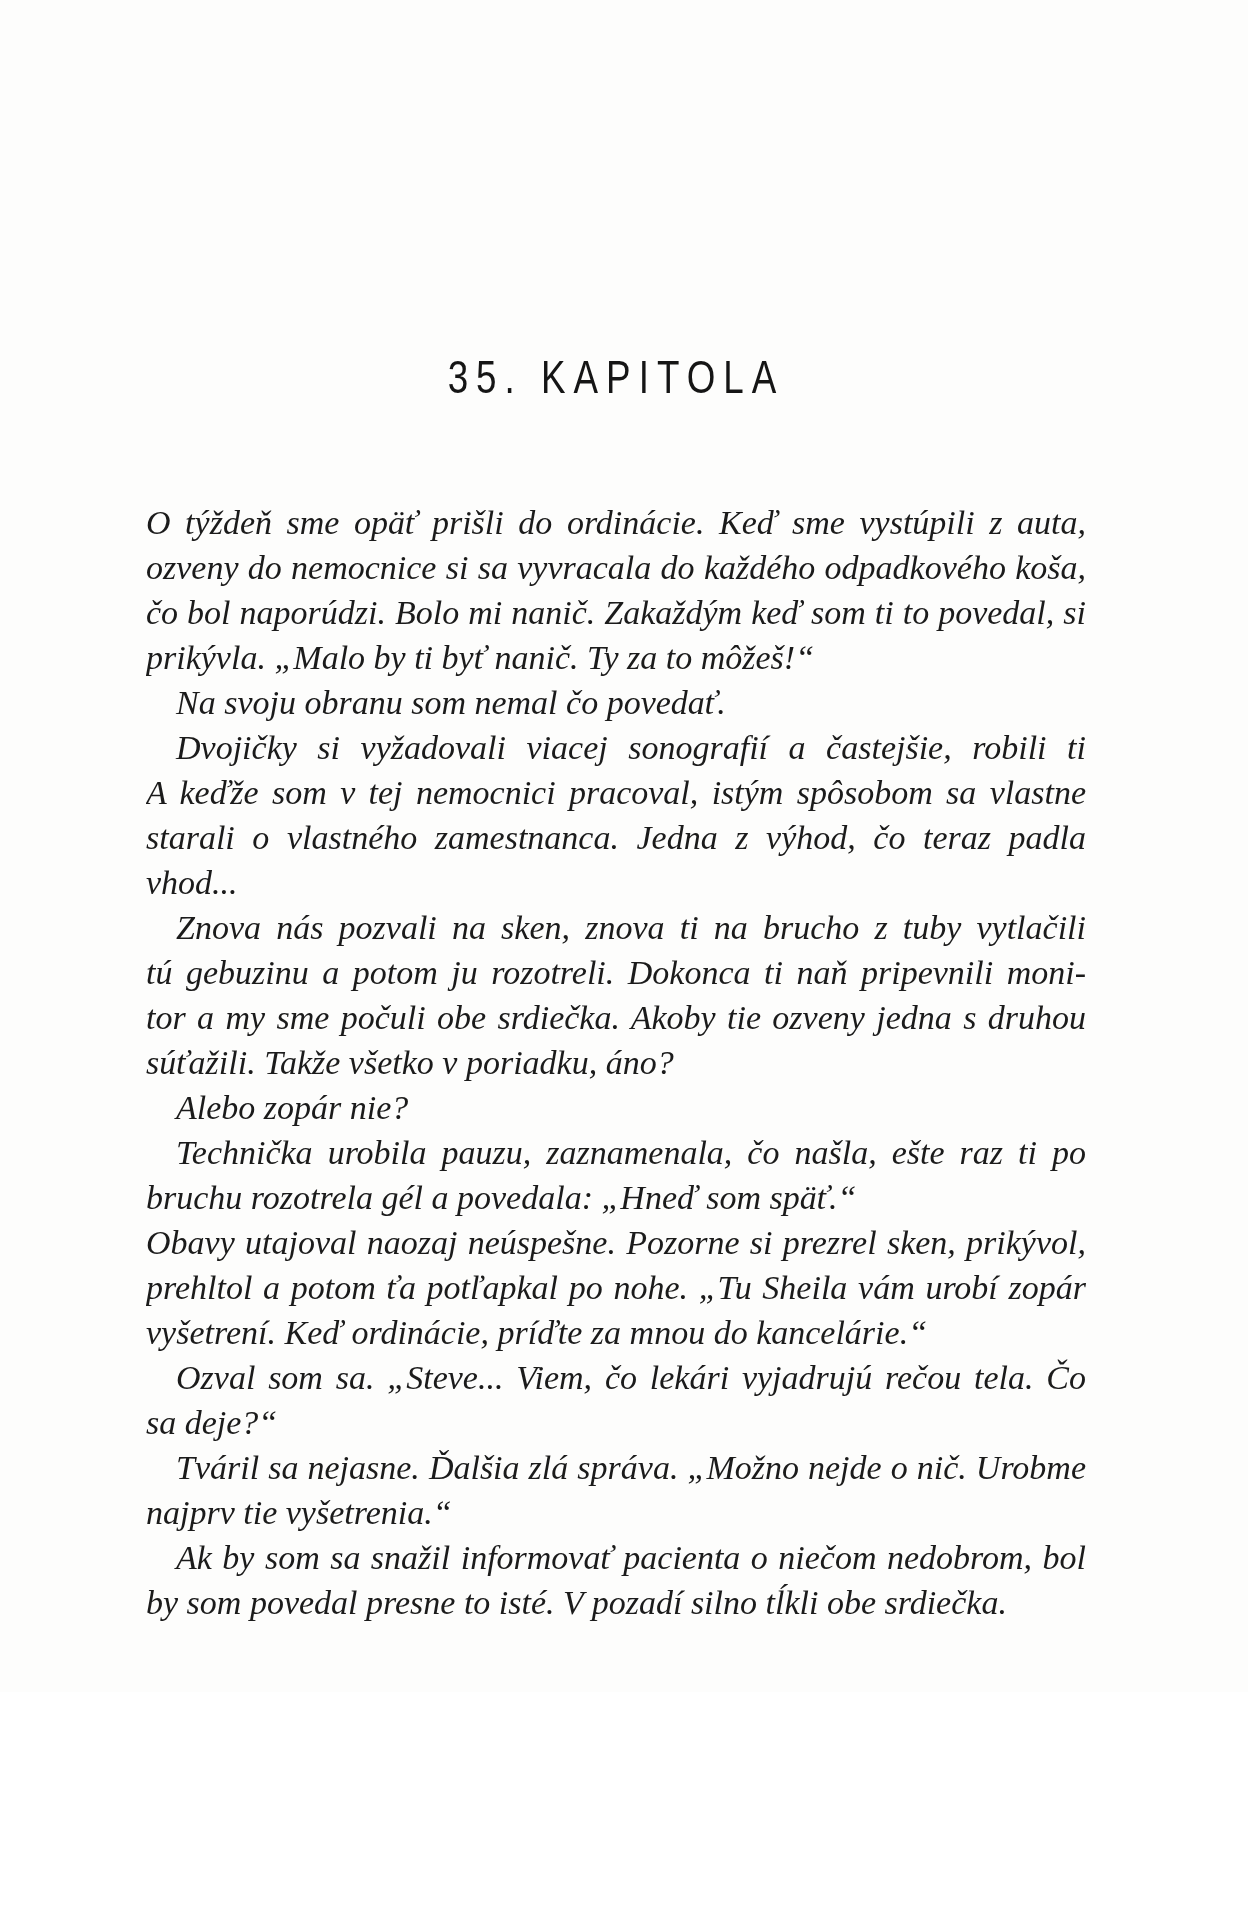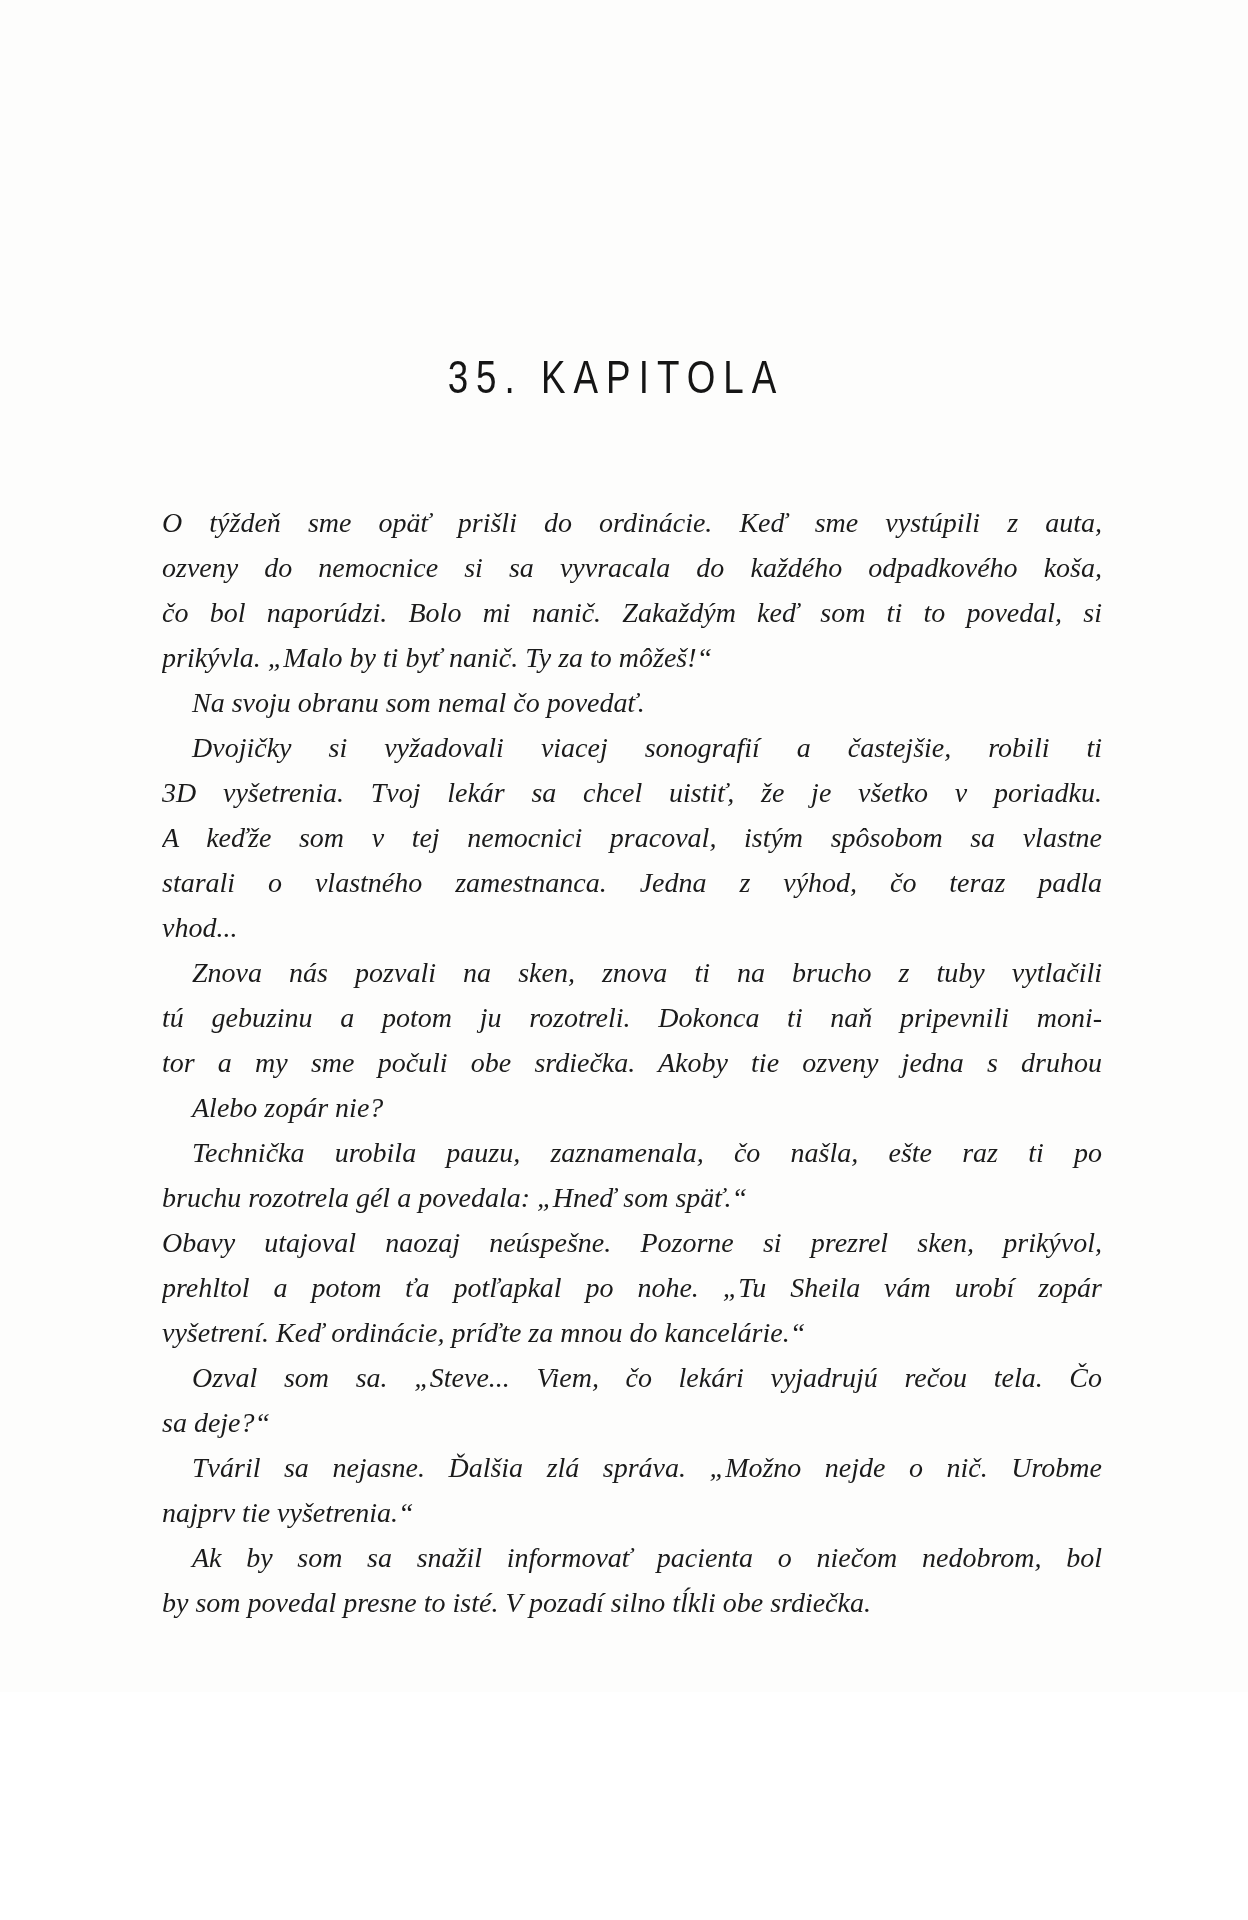--- a/index.html
+++ b/index.html
@@ -31,23 +31,22 @@
     transform-origin: center;
     white-space: nowrap;
   }
   .body-text {
     position: absolute;
     left: 146px;
     top: 500px;
     width: 940px;
     font-family: "Liberation Serif", serif;
     font-style: italic;
-    font-size: 28px;
+    font-size: 34px;
     color: #1b1b1b;
-    margin-left: 16px;
   }
   .line {
     height: 45px;
     line-height: 45px;
     overflow: hidden;
     white-space: normal;
   }
   .line.just {
     text-align: justify;
     text-align-last: justify;
@@ -76,27 +75,27 @@
 <div class="page">
   <div class="chapter-title">35. KAPITOLA</div>
 
   <div class="body-text">
       <div class="line just">O týždeň sme opäť prišli do ordinácie. Keď sme vystúpili z auta,</div>
       <div class="line just">ozveny do nemocnice si sa vyvracala do každého odpadkového koša,</div>
       <div class="line just">čo bol naporúdzi. Bolo mi nanič. Zakaždým keď som ti to povedal, si</div>
       <div class="line left">prikývla. „Malo by ti byť nanič. Ty za to môžeš!“</div>
       <div class="line left indent">Na svoju obranu som nemal čo povedať.</div>
       <div class="line just indent">Dvojičky si vyžadovali viacej sonografií a častejšie, robili ti</div>
-      <div class="line just">3D vyšetrenia. Tvoj lekár sa chcel uistiť, že je všetko v poriadku.</div>
       <div class="line just">A keďže som v tej nemocnici pracoval, istým spôsobom sa vlastne</div>
       <div class="line just">starali o vlastného zamestnanca. Jedna z výhod, čo teraz padla</div>
       <div class="line left">vhod...</div>
       <div class="line just indent">Znova nás pozvali na sken, znova ti na brucho z tuby vytlačili</div>
       <div class="line just">tú gebuzinu a potom ju rozotreli. Dokonca ti naň pripevnili moni-</div>
       <div class="line just">tor a my sme počuli obe srdiečka. Akoby tie ozveny jedna s druhou</div>
+      <div class="line left">súťažili. Takže všetko v poriadku, áno?</div>
       <div class="line left indent">Alebo zopár nie?</div>
       <div class="line just indent">Technička urobila pauzu, zaznamenala, čo našla, ešte raz ti po</div>
       <div class="line left">bruchu rozotrela gél a povedala: „Hneď som späť.“</div>
       <div class="line just">Obavy utajoval naozaj neúspešne. Pozorne si prezrel sken, prikývol,</div>
       <div class="line just">prehltol a potom ťa potľapkal po nohe. „Tu Sheila vám urobí zopár</div>
       <div class="line left">vyšetrení. Keď ordinácie, príďte za mnou do kancelárie.“</div>
       <div class="line just indent">Ozval som sa. „Steve... Viem, čo lekári vyjadrujú rečou tela. Čo</div>
       <div class="line left">sa deje?“</div>
       <div class="line just indent">Tváril sa nejasne. Ďalšia zlá správa. „Možno nejde o nič. Urobme</div>
       <div class="line left">najprv tie vyšetrenia.“</div>

